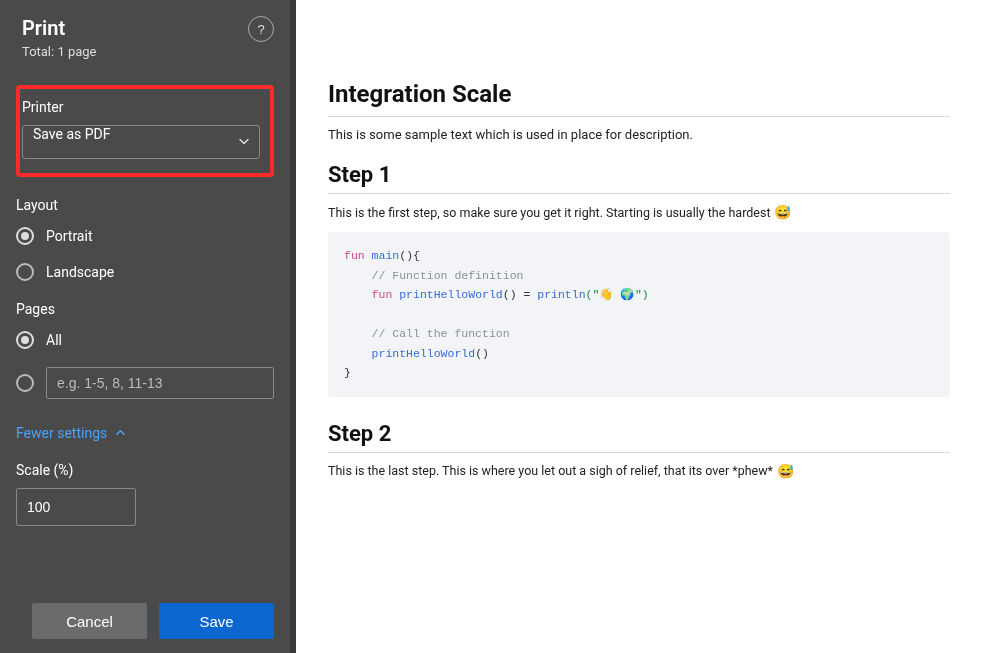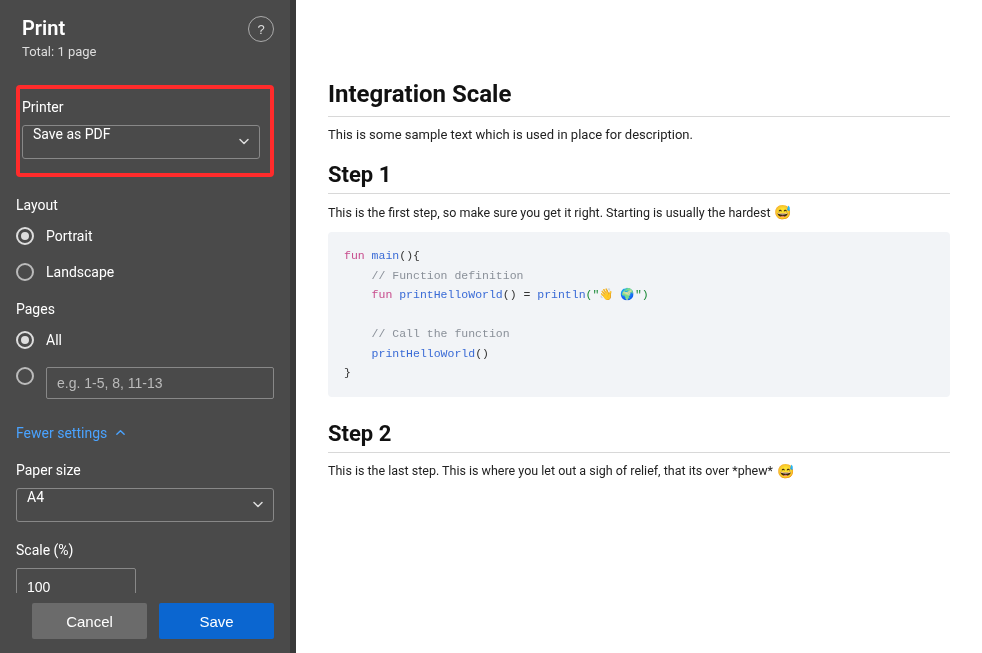--- a/index.html
+++ b/index.html
@@ -23,21 +23,21 @@
 .select { width: 100%; height: 34px; background: #4a4a4a; border: 1px solid #888; border-radius: 3px; color: #fff; font-size: 14px; padding: 0 30px 0 10px; appearance: none; cursor: pointer; }
 .select-chevron { position: absolute; right: 10px; top: 50%; transform: translateY(-50%); pointer-events: none; color: #ddd; }
 
 .radio-group { display: flex; flex-direction: column; gap: 18px; padding-top: 4px; }
 .radio-item { display: flex; align-items: center; gap: 12px; cursor: pointer; }
 .radio-outer { width: 18px; height: 18px; border: 2px solid #bbb; border-radius: 50%; display: flex; align-items: center; justify-content: center; flex-shrink: 0; position: relative; }
 .radio-item.selected .radio-outer { border-color: #ddd; }
 .radio-item.selected .radio-inner { width: 8px; height: 8px; background: #ddd; border-radius: 50%; }
 .radio-text { font-size: 14px; color: #fff; }
 
-.pages-row { display: flex; align-items: flex-start; gap: 12px; }
+.pages-row { display: flex; align-items: center; gap: 12px; }
 .pages-input { flex: 1; height: 32px; background: #4a4a4a; border: 1px solid #888; border-radius: 2px; color: #fff; font-size: 14px; padding: 0 10px; }
 .pages-input::placeholder { color: #bbb; }
 
 .link-row { margin-top: 24px; display: flex; align-items: center; gap: 8px; }
 .link { color: #4aa3ff; font-size: 14px; cursor: pointer; }
 .link-chevron { color: #4aa3ff; }
 
 .scale-input { width: 120px; height: 32px; background: #4a4a4a; border: 1px solid #888; border-radius: 2px; color: #fff; font-size: 14px; padding: 18px 10px; }
 
 .footer { padding: 10px 16px 14px 32px; display: flex; gap: 12px; background: #4a4a4a; }
@@ -130,33 +130,20 @@
 
     <div class="link-row">
       <span class="link">Fewer settings</span>
       <span class="link-chevron">
         <svg width="11" height="11" viewBox="0 0 12 12">
             <path d="M2 8 L6 4 L10 8" stroke="currentColor" stroke-width="1.5" fill="none" stroke-linecap="round" stroke-linejoin="round"></path>
           </svg>
       </span>
     </div>
 
-    <div class="section">
-      <span class="section-label">Paper size</span>
-      <div class="select-wrap">
-        <div class="select">
-          <span>A4</span>
-        </div>
-        <span class="select-chevron">
-          <svg width="12" height="12" viewBox="0 0 12 12">
-              <path d="M2 4 L6 8 L10 4" stroke="currentColor" stroke-width="1.5" fill="none" stroke-linecap="round" stroke-linejoin="round"></path>
-            </svg>
-        </span>
-      </div>
-    </div>
 
     <div class="section">
       <span class="section-label">Scale (%)</span>
       <input class="scale-input" type="text" value="100" style="">
     </div>
 
   </div>
 
   <div class="footer">
     <button class="btn btn-cancel">

